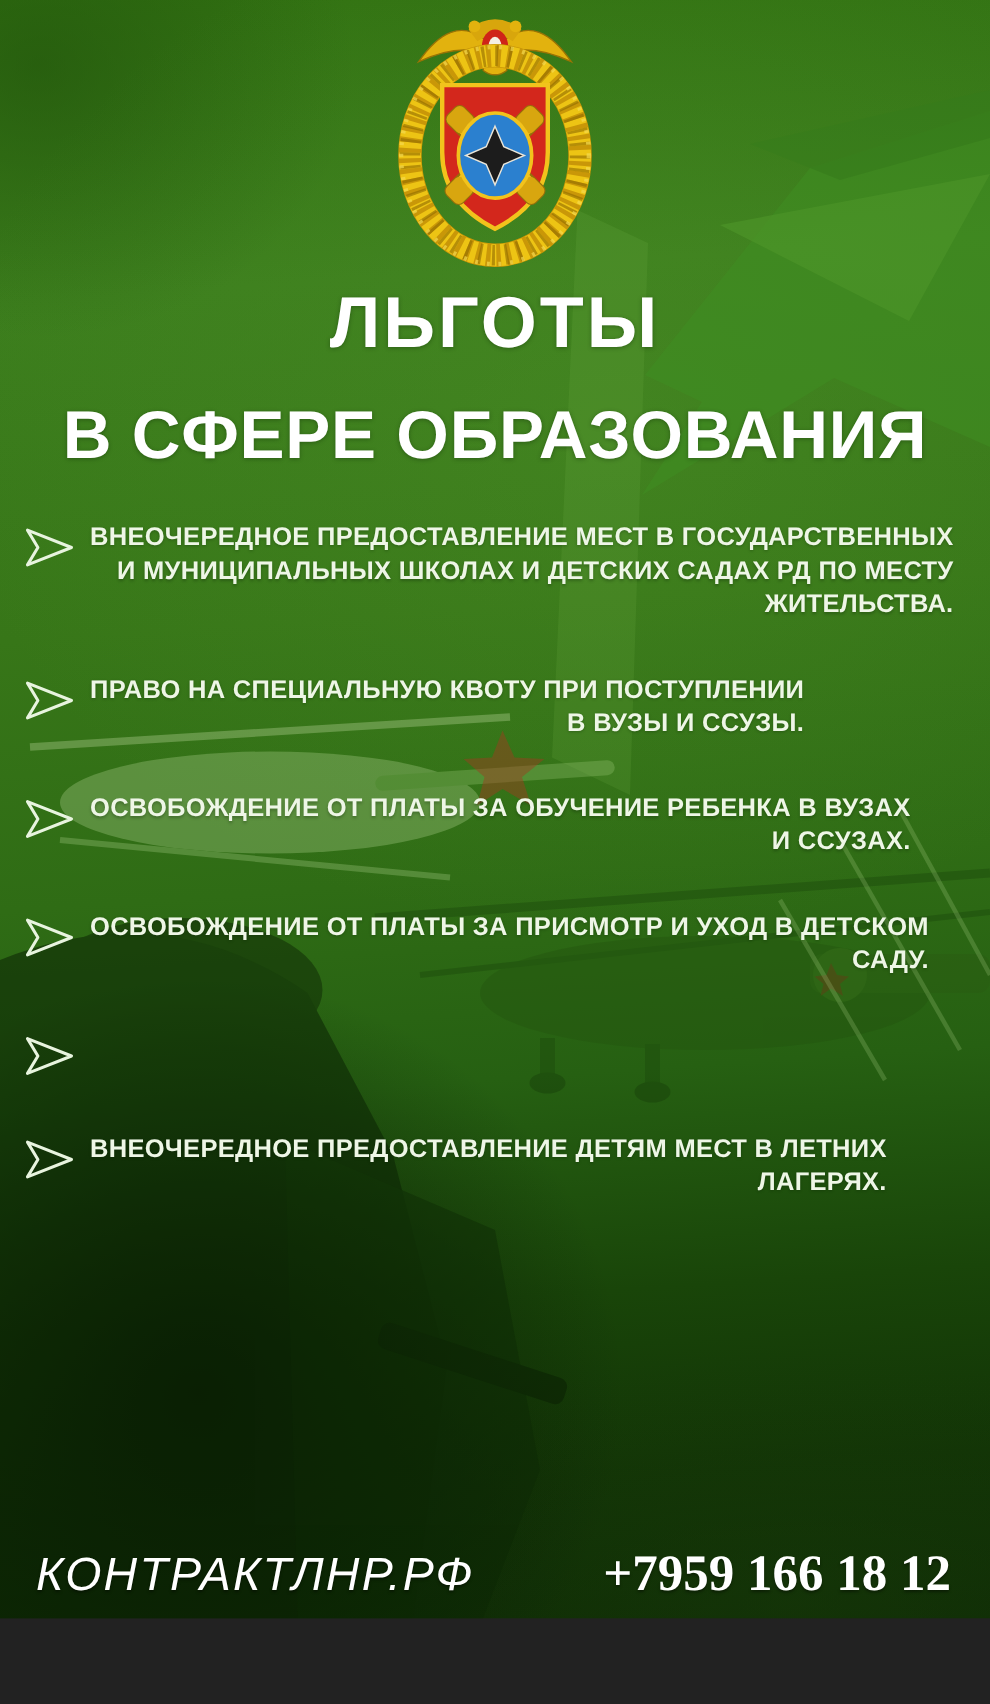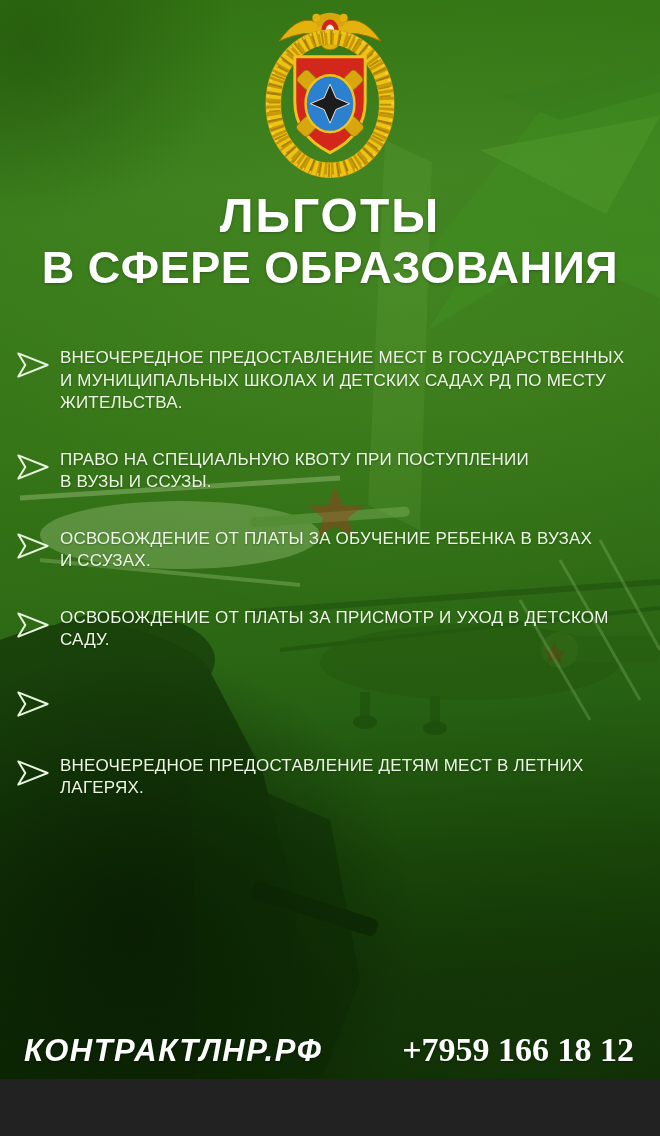--- a/index.html
+++ b/index.html
@@ -18,33 +18,33 @@
         #266012 66%, #194509 79%, #123406 90%, #0e2b05 100%);
   }
   .bg-art{position:absolute;inset:0;pointer-events:none;}
 
   .emblem{position:absolute;top:2px;left:50%;transform:translateX(-50%);width:158px;height:176px;}
   .emblem svg{width:100%;height:100%;display:block;}
 
   .titles{position:absolute;top:190px;left:0;right:0;text-align:center;color:#ffffff;
     font-weight:bold;text-shadow:0 1px 3px rgba(10,30,5,0.35);}
   .title-l1{font-size:48px;letter-spacing:2px;line-height:52px;}
-  .title-l2{font-size:45px;letter-spacing:0.5px;line-height:52px;white-space:nowrap;margin-top:0;}
+  .title-l2{font-size:45px;letter-spacing:0.5px;line-height:52px;white-space:nowrap;margin-top:22px;}
 
   .benefits{position:absolute;top:347px;left:14px;right:14px;
     display:flex;flex-direction:column;gap:34px;}
   .benefit{display:flex;align-items:flex-start;}
   .benefit .arrow{flex:0 0 46px;margin-top:1px;}
   .benefit .arrow svg{width:38px;height:34px;display:block;}
-  .benefit p{margin:0;font-size:17px;font-weight:normal;line-height:22.5px;
-    color:#eef6e6;letter-spacing:0.2px;text-shadow:0 1px 2px rgba(10,30,5,0.3);}
+  .benefit p{margin:0;font-size:17px;font-weight:bold;line-height:22.5px;
+    color:#eef6e6;letter-spacing:0.2px;text-shadow:0 1px 2px rgba(10,30,5,0.3);text-align:right;}
 
   .footer{position:absolute;left:24px;right:26px;bottom:10px;
     display:flex;justify-content:space-between;align-items:baseline;color:#ffffff;}
-  .site{font-size:31px;font-weight:bold;font-style:italic;letter-spacing:1.5px;
+  .site{font-size:31px;font-weight:normal;font-style:italic;letter-spacing:1.5px;
     text-shadow:0 1px 2px rgba(0,0,0,0.4);}
   .phone{font-family:"Liberation Serif",serif;font-size:34px;font-weight:bold;
     text-shadow:0 1px 2px rgba(0,0,0,0.4);}
 </style>
 </head>
 <body>
 
 <div class="poster">
 
   <svg class="bg-art" viewBox="0 0 660 1136" xmlns="http://www.w3.org/2000/svg">

